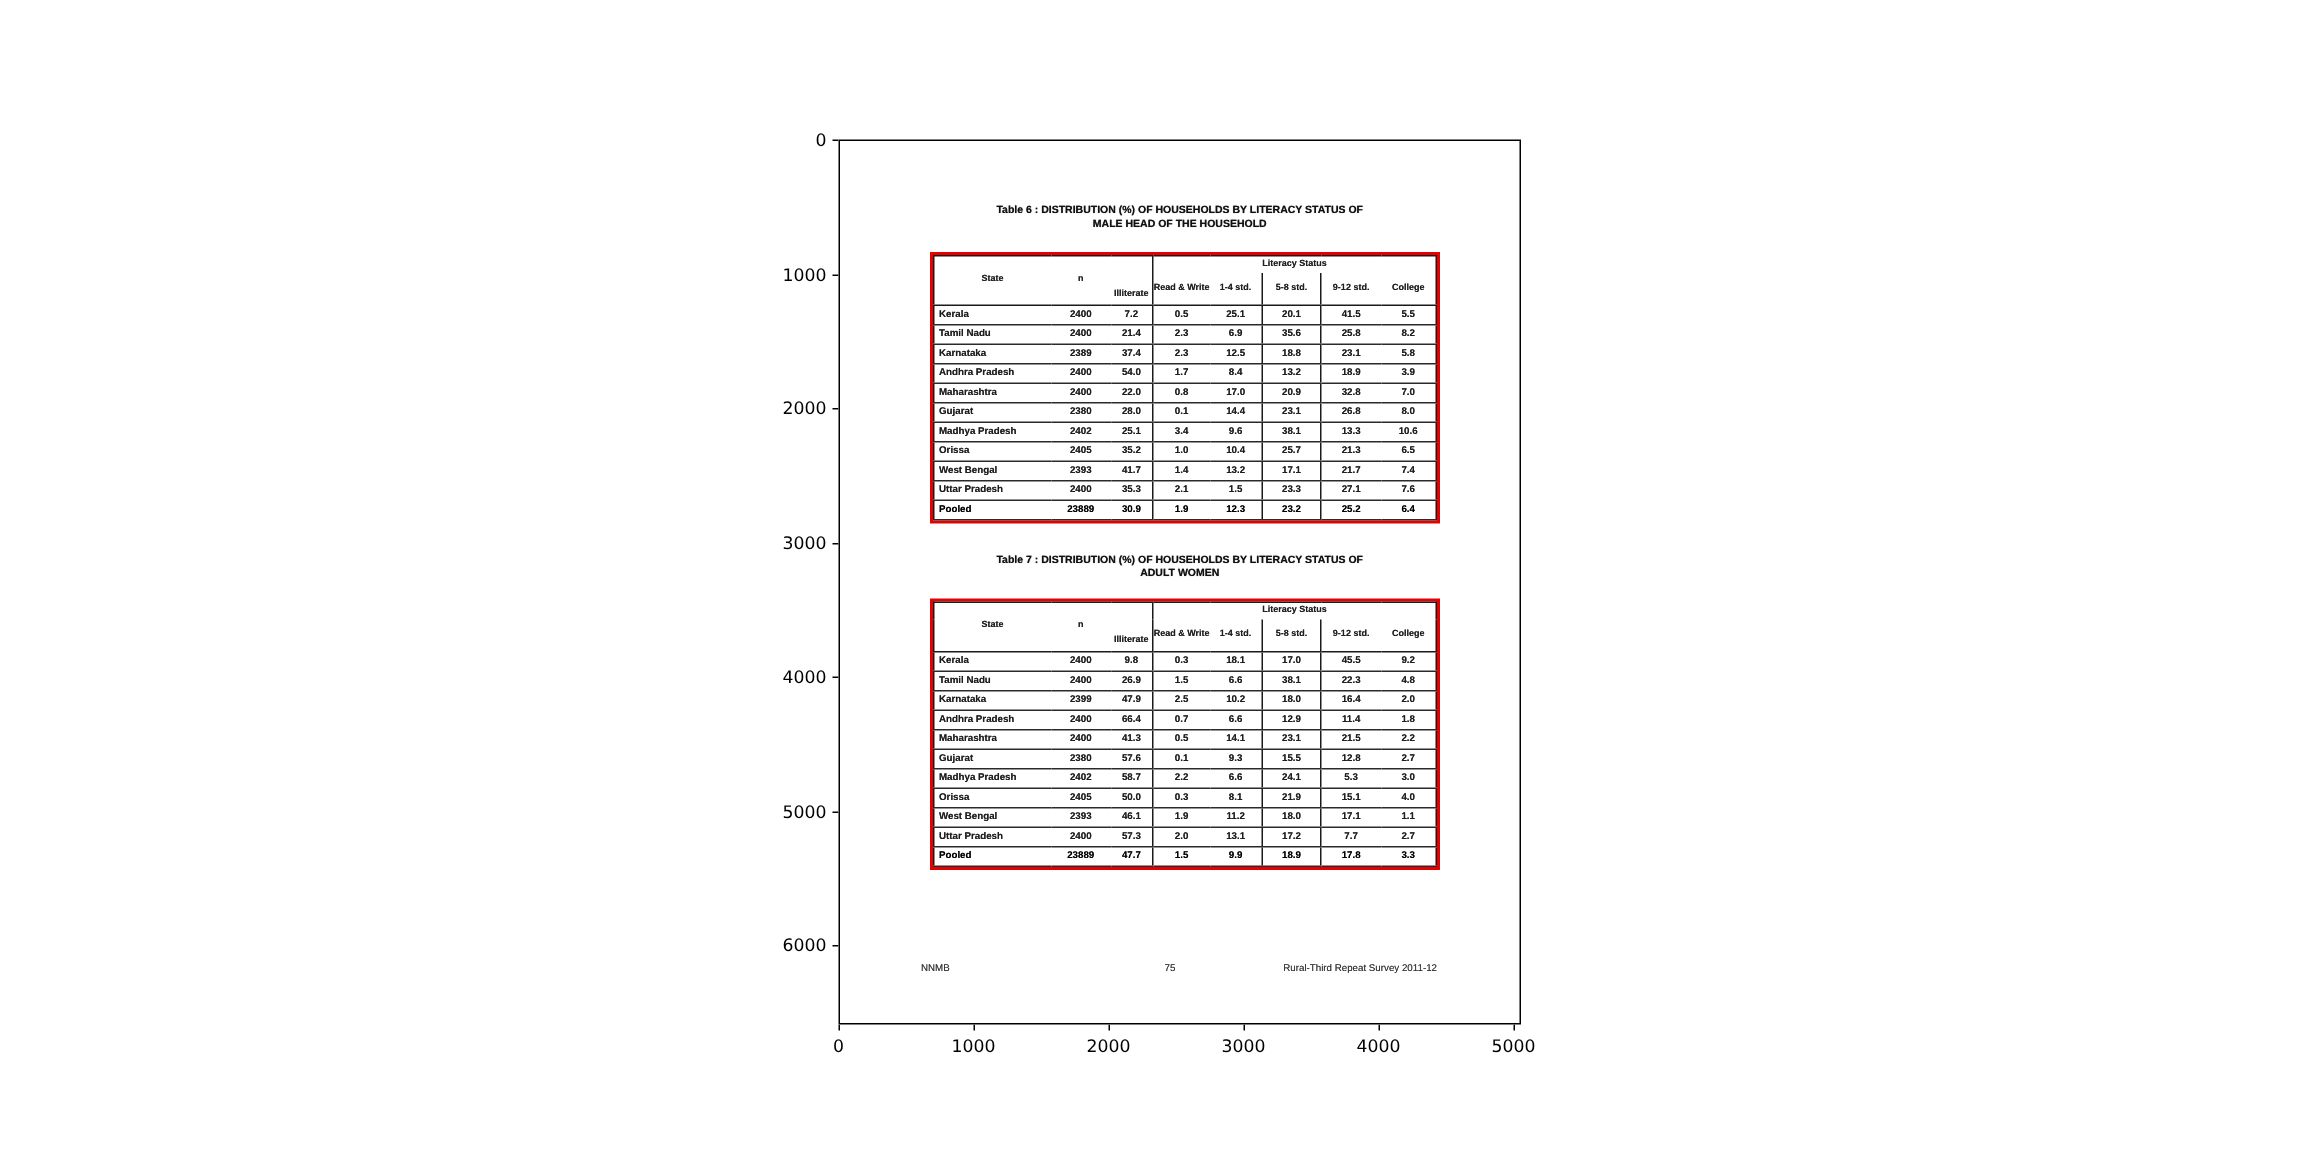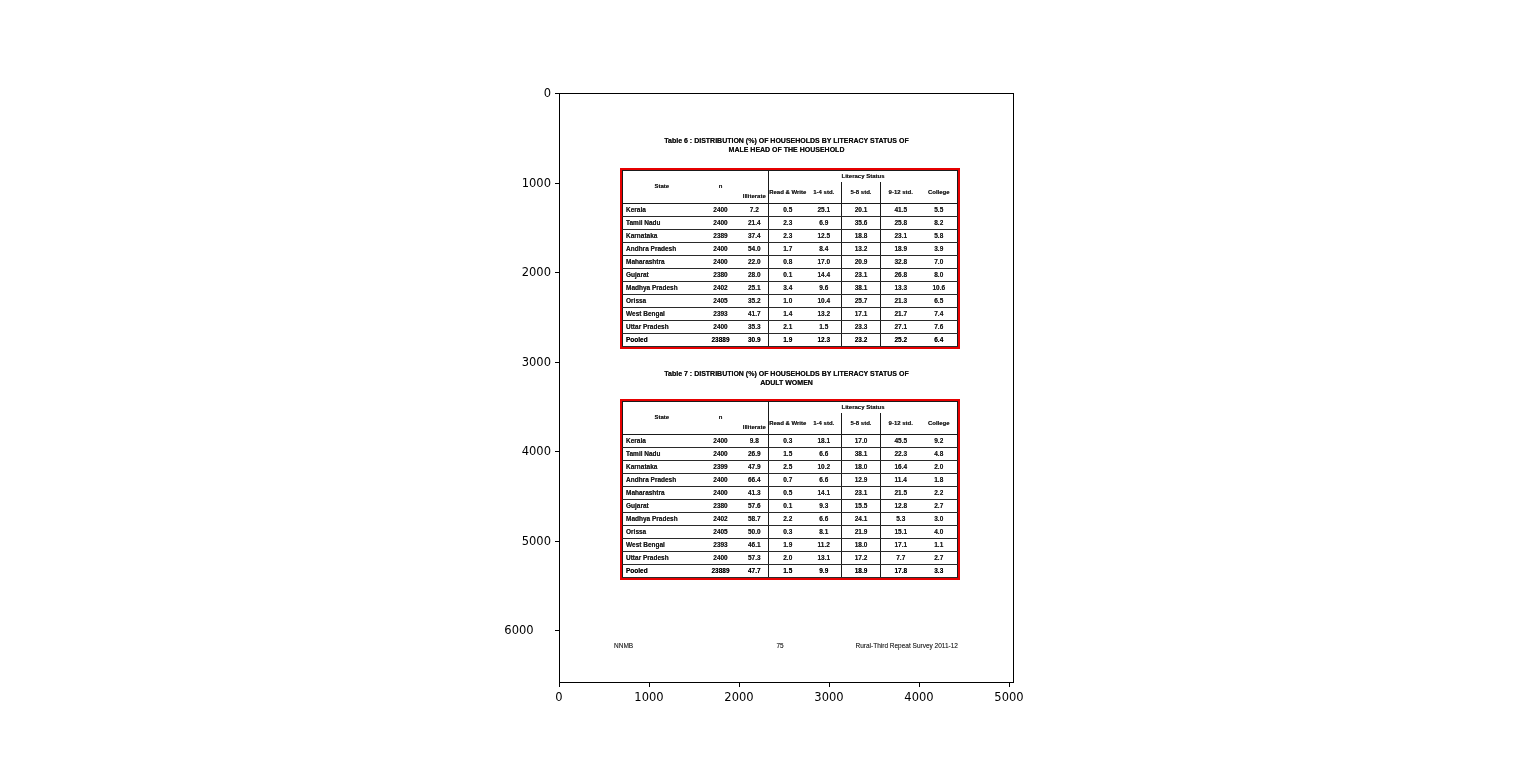--- a/index.html
+++ b/index.html
@@ -93,21 +93,21 @@
       <div class="ticklabel y" style="top: 175.5px;">1000</div>
       <div class="tickmark y" style="top: 182.5px;"></div>
       <div class="ticklabel y" style="top: 265px;">2000</div>
       <div class="tickmark y" style="top: 272px;"></div>
       <div class="ticklabel y" style="top: 354.5px;">3000</div>
       <div class="tickmark y" style="top: 361.5px;"></div>
       <div class="ticklabel y" style="top: 444px;">4000</div>
       <div class="tickmark y" style="top: 451px;"></div>
       <div class="ticklabel y" style="top: 533.5px;">5000</div>
       <div class="tickmark y" style="top: 540.5px;"></div>
-      <div class="ticklabel y" style="top: 623px; text-align: center;">6000</div>
+      <div class="ticklabel y" style="top: 623px;">6000</div>
       <div class="tickmark y" style="top: 630px;"></div>
     </div>
 
   <div class="axes">
     <div class="doc">
 
       <div class="doc-title t6">
         <div>Table 6 : DISTRIBUTION (%) OF HOUSEHOLDS BY LITERACY STATUS OF</div>
         <div>MALE HEAD OF THE HOUSEHOLD</div>
       </div>

